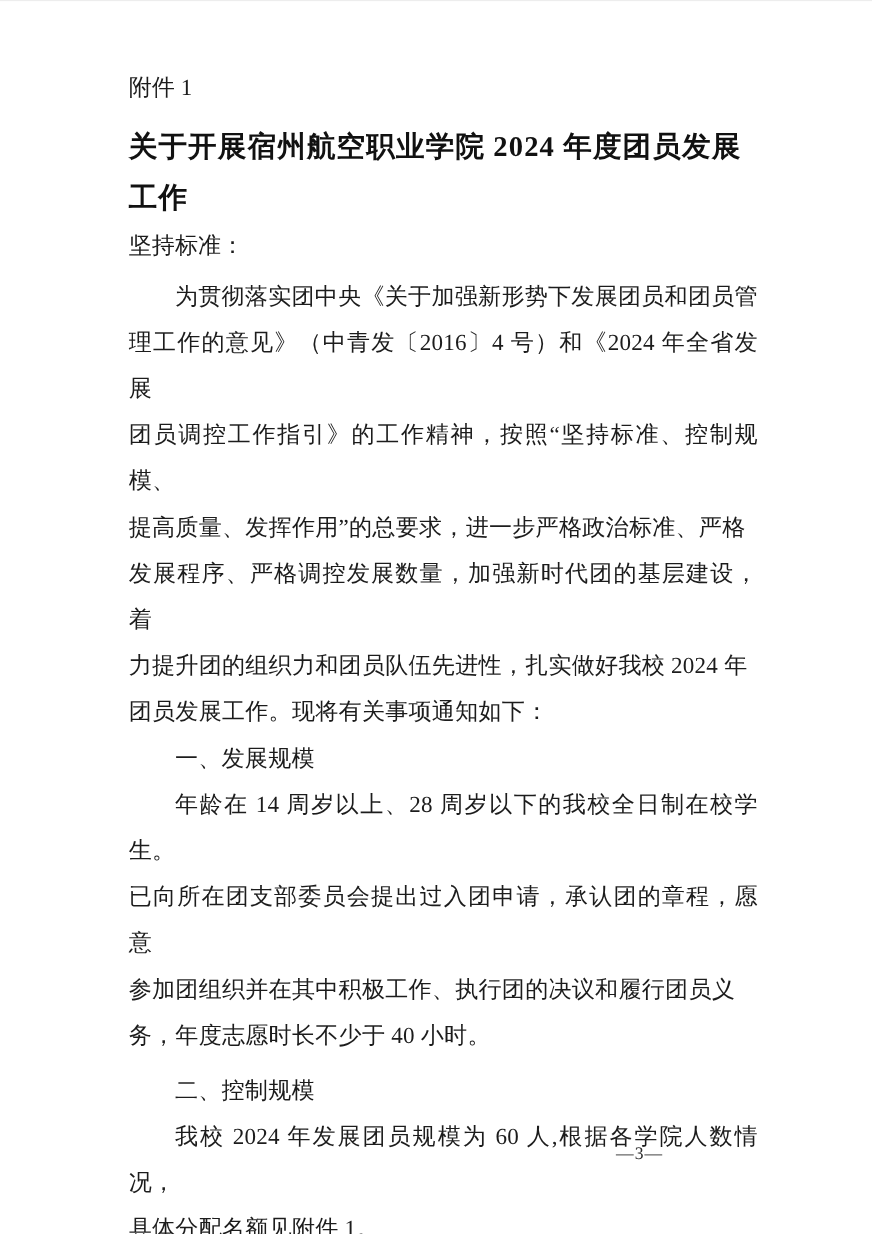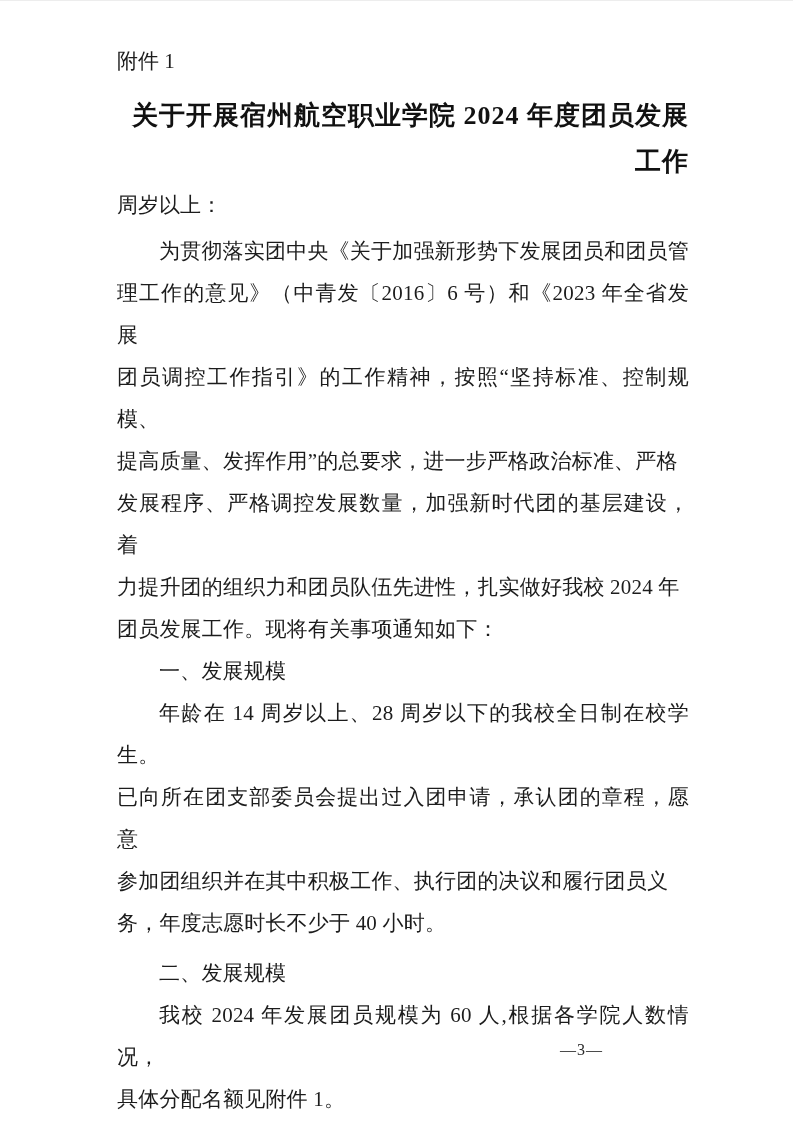--- a/index.html
+++ b/index.html
@@ -8,36 +8,36 @@
     background: #ffffff;
   }
   .page {
     position: relative;
     width: 793px;
     height: 1122px;
     margin: 0 auto;
     background: #ffffff;
     border-top: 1px solid #ededed;
     box-sizing: border-box;
-    padding: 42px 104px 0 117px;
+    padding: 60px 104px 0 117px;
     overflow: hidden;
     font-family: "Liberation Serif", "DejaVu Serif", serif;
     color: #1c1c1c;
   }
   .attachment-label {
     font-size: 21px;
     line-height: 36px;
     text-align: left;
   }
   .doc-title {
     margin: 14px 0 0 0;
     font-size: 26px;
     font-weight: 700;
     line-height: 46px;
-    text-align: right;
+    text-align: left;
     letter-spacing: 1px;
     color: #111111;
   }
   .title-line { display: block; }
   .salutation {
     font-size: 21px;
     line-height: 40px;
   }
   .para {
     margin: 0;
@@ -63,37 +63,37 @@
 <body>
 
 <div class="page">
 
   <div class="attachment-label">附件 1</div>
 
   <h1 class="doc-title">
     <span class="title-line">关于开展宿州航空职业学院 2024 年度团员发展工作</span>
   </h1>
 
-  <div class="salutation">周岁以上：</div>
+  <div class="salutation">坚持标准：</div>
 
   <p class="para lines intro">为贯彻落实团中央《关于加强新形势下发展团员和团员管
-理工作的意见》（中青发〔2016〕6 号）和《2023 年全省发展
+理工作的意见》（中青发〔2016〕4 号）和《2024 年全省发展
 团员调控工作指引》的工作精神，按照“坚持标准、控制规模、
 提高质量、发挥作用”的总要求，进一步严格政治标准、严格
 发展程序、严格调控发展数量，加强新时代团的基层建设，着
 力提升团的组织力和团员队伍先进性，扎实做好我校 2024 年
 团员发展工作。现将有关事项通知如下：</p>
 
   <p class="para">一、发展规模</p>
 
   <p class="para lines">年龄在 14 周岁以上、28 周岁以下的我校全日制在校学生。
 已向所在团支部委员会提出过入团申请，承认团的章程，愿意
 参加团组织并在其中积极工作、执行团的决议和履行团员义
 务，年度志愿时长不少于 40 小时。</p>
 
-  <p class="para gap-before">二、发展规模</p>
+  <p class="para gap-before">二、控制规模</p>
 
   <p class="para lines">我校 2024 年发展团员规模为 60 人,根据各学院人数情况，
 具体分配名额见附件 1。</p>
 
   <div class="page-number">—3—</div>
 
 </div>
 
 </body></html>

